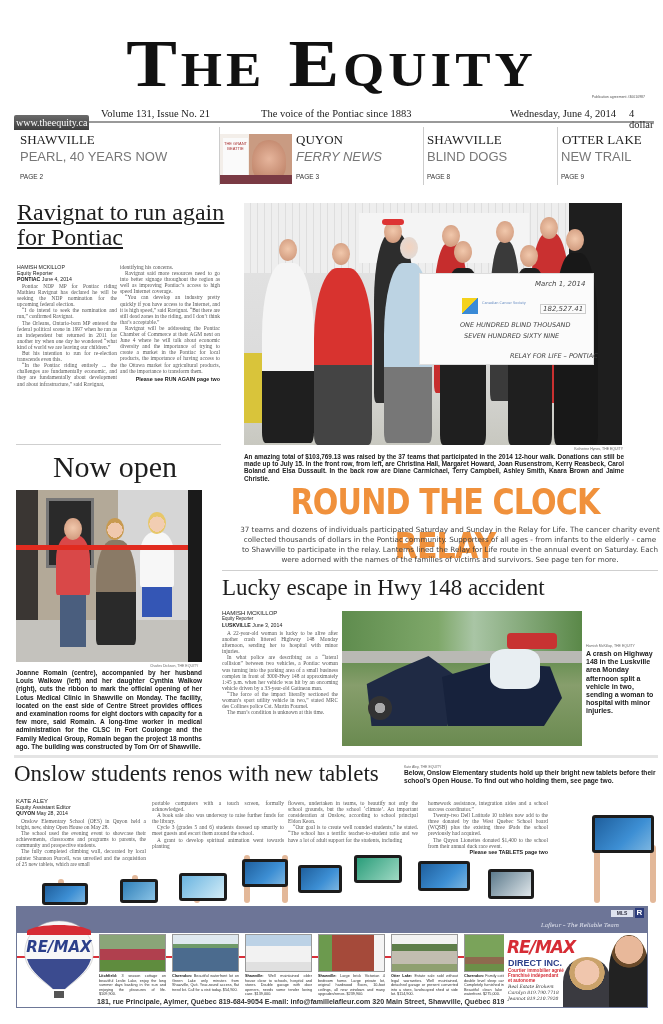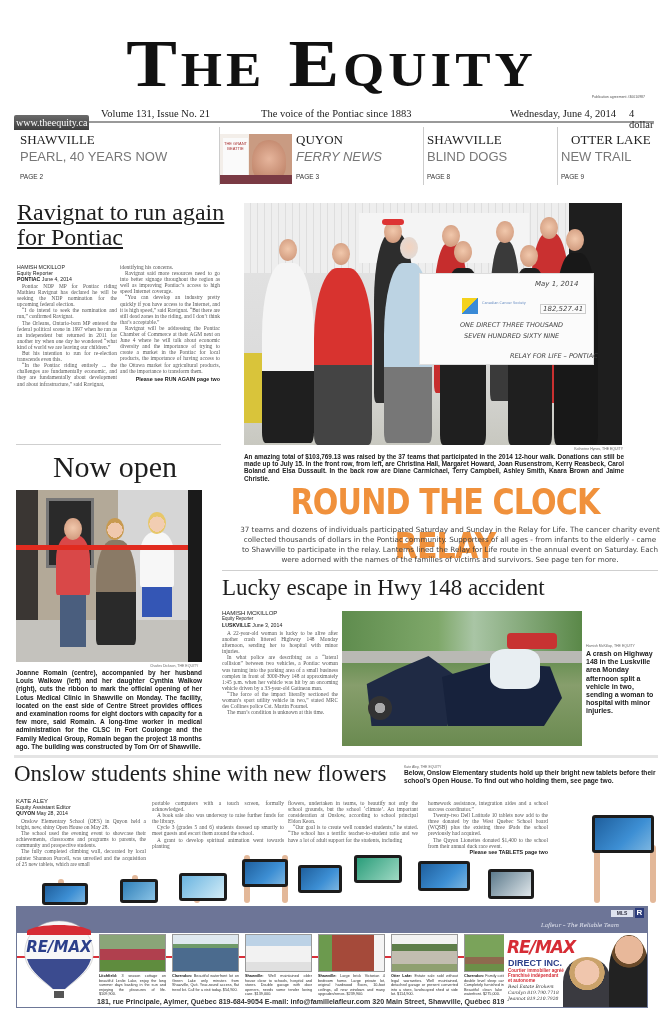--- a/index.html
+++ b/index.html
@@ -122,21 +122,21 @@
   <span class="teaser-loc" style="left:76px;">QUYON</span>
   <span class="teaser-head" style="left:76px;font-style:italic;">FERRY NEWS</span>
   <span class="teaser-page" style="left:76px;">PAGE 3</span>
 </div>
 <div class="abs teaser" style="left:424px;width:134px;">
   <span class="teaser-loc" style="left:3px;">SHAWVILLE</span>
   <span class="teaser-head" style="left:3px;">BLIND DOGS</span>
   <span class="teaser-page" style="left:3px;">PAGE 8</span>
 </div>
 <div class="abs teaser" style="left:558px;width:100px;border-right:none;">
-  <span class="teaser-loc" style="left:13px;">OTTER LAKE</span>
+  <span class="teaser-loc" style="left:4px;">OTTER LAKE</span>
   <span class="teaser-head" style="left:3px;">NEW TRAIL</span>
   <span class="teaser-page" style="left:3px;">PAGE 9</span>
 </div>
 
 <h1 id="lead-head" class="abs serif" style="font-weight:normal;text-decoration:underline;">Ravignat to run again for Pontiac</h1>
 <div class="abs" style="left:17px;top:264px;width:100px;">
   <div class="byline">HAMISH MCKILLOP</div>
   <div class="byline">Equity Reporter</div>
   <div class="byline"><b>PONTIAC</b> <span>June 4, 2014</span></div>
 </div>
@@ -179,25 +179,25 @@
   <div class="person" style="left:140px;top:60px;width:48px;height:180px;background:linear-gradient(#bcd3e3 0 58%, #777 58%);"></div>
   <div class="head" style="left:156px;top:34px;background:radial-gradient(circle at 50% 45%,#f3d3bf,#dcdcdc);"></div>
   <div class="person" style="left:196px;top:65px;width:46px;height:177px;background:#1f1f1f;"></div>
   <div class="head" style="left:210px;top:38px;"></div>
   <div class="person" style="left:264px;top:65px;width:44px;height:177px;background:#1f1f1f;"></div>
   <div class="head" style="left:276px;top:42px;"></div>
   <div class="person" style="left:310px;top:50px;width:44px;height:192px;background:#181818;"></div>
   <div class="head" style="left:322px;top:26px;"></div>
 
   <div id="cheque" class="abs">
-    <span class="chq-text" style="left:115px;top:6px;font-size:7px;">May 1, 2014</span>
+    <span class="chq-text" style="left:115px;top:6px;font-size:7px;">March 1, 2014</span>
     <div class="abs" style="left:42px;top:24px;width:16px;height:16px;background:linear-gradient(135deg,#f4d21c 50%,#3a8ad6 50%);"></div>
     <span class="chq-text" style="left:62px;top:27px;font-size:3.5px;font-style:normal;color:#6a8fc4;">Canadian Cancer Society</span>
     <span class="chq-text" style="left:120px;top:30px;font-size:7px;border:1px solid #ccc;padding:0 2px;">182,527.41</span>
-    <span class="chq-text" style="left:40px;top:47px;">ONE DIRECT THREE THOUSAND</span>
+    <span class="chq-text" style="left:40px;top:47px;">ONE HUNDRED BLIND THOUSAND</span>
     <span class="chq-text" style="left:44px;top:58px;">SEVEN HUNDRED SIXTY NINE</span>
     <span class="chq-text" style="left:90px;top:78px;">RELAY FOR LIFE – PONTIAC</span>
   </div>
 </div>
 <div id="relay-credit" class="abs">Katherine Hynes, THE EQUITY</div>
 <div id="relay-caption" class="abs">An amazing total of $103,769.13 was raised by the 37 teams that participated in the 2014 12-hour walk. Donations can still be made up to July 15. In the front row, from left, are Christina Hall, Margaret Howard, Joan Rusenstrom, Kerry Reasbeck, Carol Boland and Elsa Dussault. In the back row are Diane Carmichael, Terry Campbell, Ashley Smith, Kaara Brown and Jaime Christie.</div>
 <h2 id="relay-head" class="abs">ROUND THE CLOCK RELAY</h2>
 <div id="relay-deck" class="abs">37 teams and dozens of individuals participated Saturday and Sunday in the Relay for Life. The cancer charity event collected thousands of dollars in the Pontiac community. Supporters of all ages - from infants to the elderly - came to Shawville to participate in the relay. Lanterns lined the Relay for Life route in the annual event on Saturday. Each were adorned with the names of the families of victims and survivors. See page ten for more.</div>
 <div class="rule" style="left:222px;top:570px;width:436px;"></div>
 
@@ -237,21 +237,21 @@
   <div class="abs" style="left:165px;top:22px;width:50px;height:16px;background:#c83232;border-radius:4px;"></div>
   <div class="abs" style="left:20px;top:45px;width:95px;height:70px;background:#1f2a44;clip-path:polygon(5% 40%,35% 20%,70% 0,100% 30%,90% 100%,10% 100%);"></div>
   <div class="abs" style="left:100px;top:45px;width:120px;height:70px;background:#17223c;clip-path:polygon(0 30%,40% 10%,90% 15%,100% 60%,85% 100%,5% 100%);"></div>
   <div class="abs" style="left:148px;top:38px;width:50px;height:40px;background:#e8eef2;border-radius:30%;"></div>
   <div class="abs" style="left:26px;top:85px;width:24px;height:24px;background:radial-gradient(circle,#aaa 0 30%,#333 31%);border-radius:50%;"></div>
 </div>
 <div id="crash-credit" class="abs">Hamish McKillop, THE EQUITY</div>
 <div id="crash-caption" class="abs">A crash on Highway 148 in the Luskville area Monday afternoon split a vehicle in two, sending a woman to hospital with minor injuries.</div>
 <div class="rule" style="left:14px;top:755px;width:644px;height:3px;background:#e4e4e4;"></div>
 
-<h2 id="onslow-head" class="abs serif" style="font-weight:normal;">Onslow students shine with new flowers</h2>
+<h2 id="onslow-head" class="abs serif" style="font-weight:normal;">Onslow students renos with new tablets</h2>
 <div id="onslow-credit" class="abs">Kate Aley, THE EQUITY</div>
 <div id="onslow-caption" class="abs">Below, Onslow Elementary students hold up their bright new tablets before their school’s Open House. To find out who holding them, see page two.</div>
 <div class="abs" style="left:16px;top:798px;width:100px;">
   <div class="byline" style="font-size:6px;">KATE ALEY</div>
   <div class="byline" style="font-size:5.5px;">Equity Assistant Editor</div>
   <div class="byline"><b>QUYON</b> <span>May 28, 2014</span></div>
 </div>
 <div class="abs col serif" style="left:16px;top:818px;width:130px;">
   <p>Onslow Elementary School (OES) in Quyon held a bright, new, shiny Open House on May 28.</p>
   <p>The school used the evening event to showcase their achievements, classrooms and programs to parents, the community and prospective students.</p>

